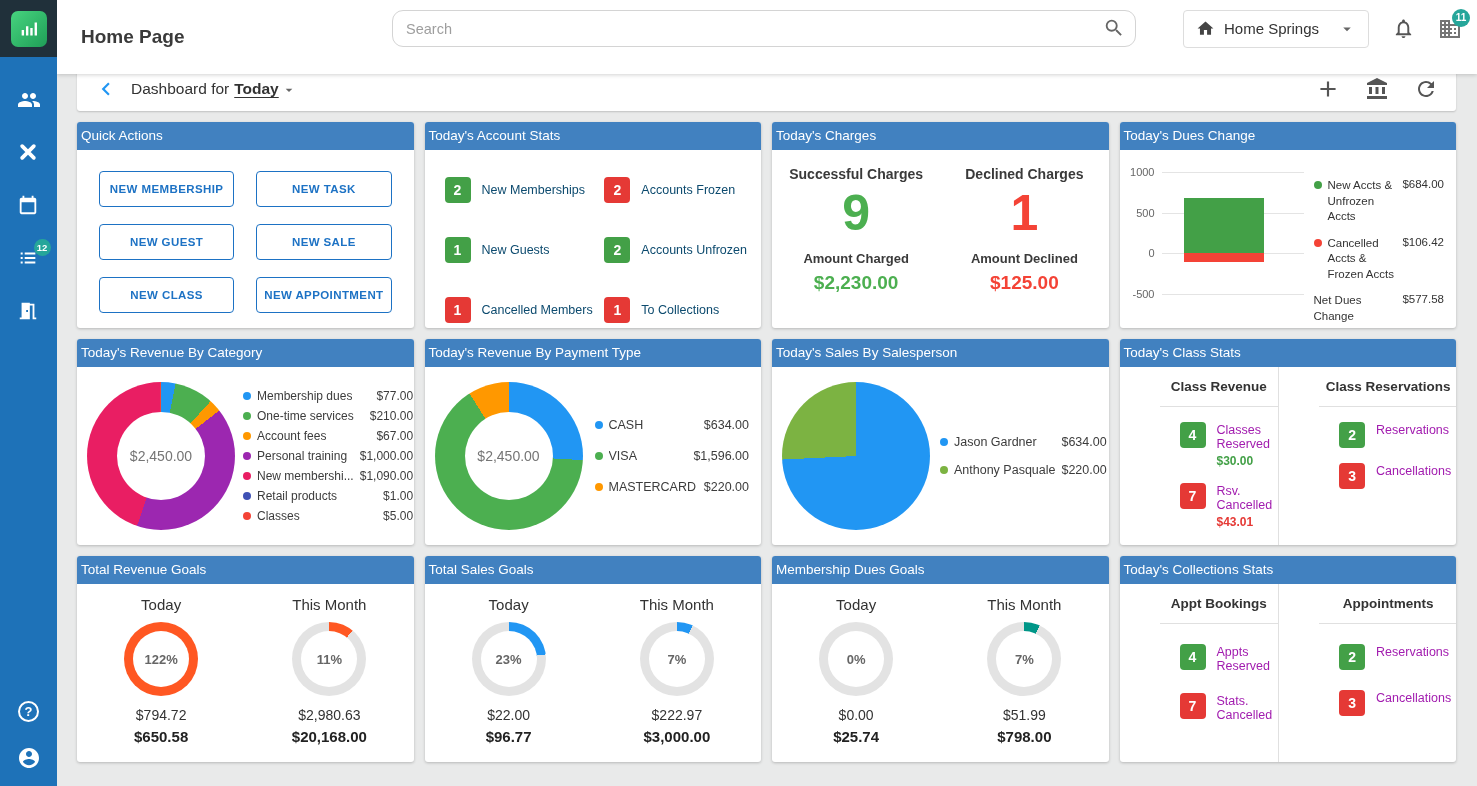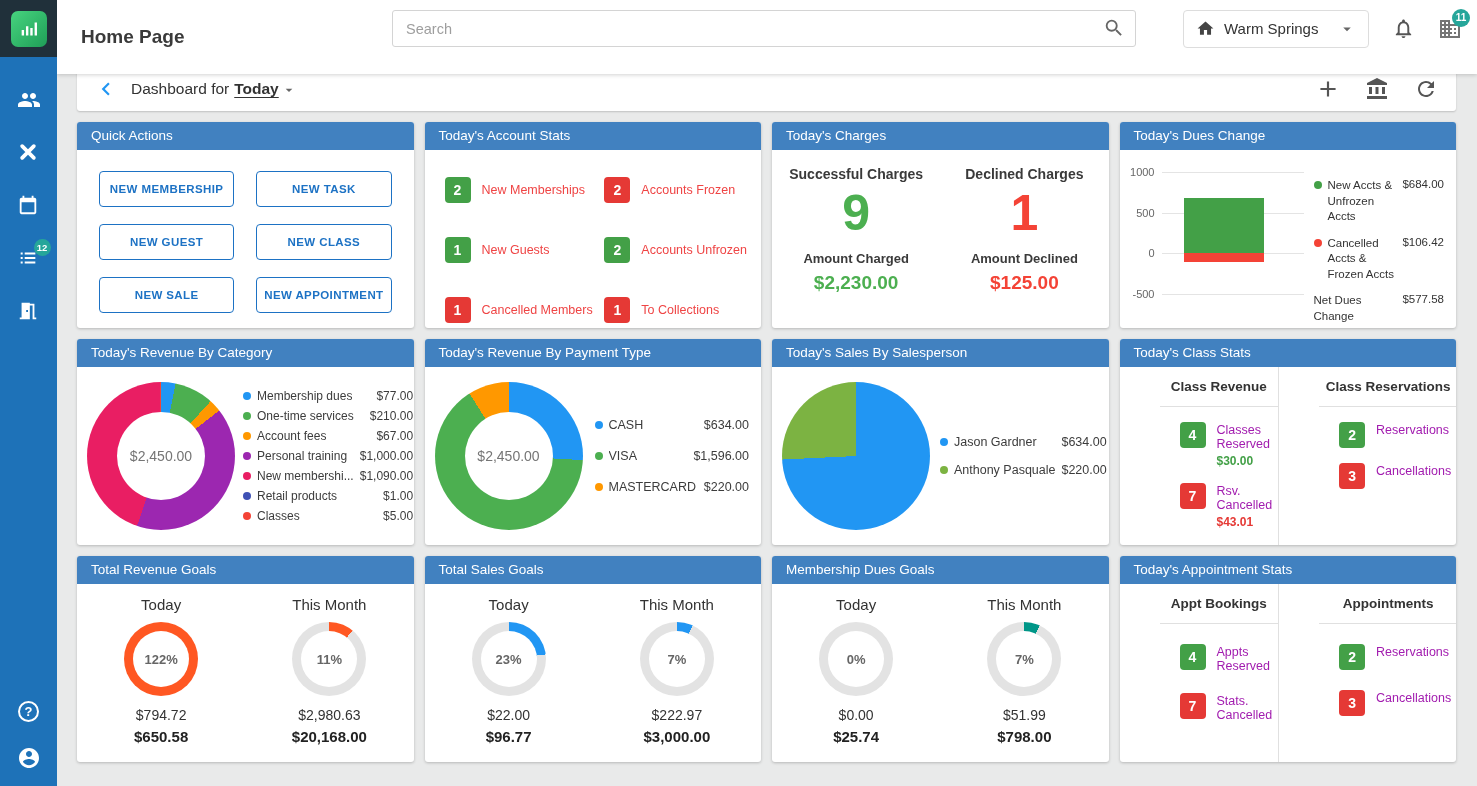--- a/index.html
+++ b/index.html
@@ -14,53 +14,53 @@
   .nav-item { position:relative; width:24px; height:24px; cursor:pointer; }
   .nav-item svg { display:block; }
   .side-badge { position:absolute; top:-8px; right:-10px; min-width:17px; height:17px; border-radius:9px; background:#26a69a; color:#fff; font-size:9.5px; font-weight:700; display:flex; align-items:center; justify-content:center; padding:0 3px; }
   .sidebar-bottom { margin-top:auto; margin-bottom:16px; display:flex; flex-direction:column; align-items:center; gap:24px; }
   .qmark { width:21px; height:21px; border:2px solid #fff; border-radius:50%; color:#fff; font-size:13px; font-weight:700; display:flex; align-items:center; justify-content:center; cursor:pointer; }
 
   
   .topbar { position:absolute; left:57px; right:0; top:0; height:74px; background:#fff; box-shadow:0 1px 4px rgba(0,0,0,.18); display:flex; align-items:center; z-index:4; }
   .page-title { font-size:19px; font-weight:700; color:#3a3a3a; margin-left:24px; }
   .search-wrap { position:absolute; left:335px; top:10px; width:744px; height:37px; }
-  .search-input { width:100%; height:37px; border:1px solid #d4d4d4; border-radius:3px; padding:0 30px 0 13px; font-size:14.5px; color:#333; font-family:"Liberation Sans", sans-serif; outline:none; background:#fff; }
+  .search-input { width:100%; height:37px; border:1px solid #d4d4d4; border-radius:11px; padding:0 30px 0 13px; font-size:14.5px; color:#333; font-family:"Liberation Sans", sans-serif; outline:none; background:#fff; }
   .search-input::placeholder { color:#9e9e9e; }
   .search-icon { position:absolute; right:11px; top:7px; }
   .topbar-right { position:absolute; right:14px; top:0; height:57px; display:flex; align-items:center; gap:21px; }
   .location { display:flex; align-items:center; gap:9px; border:1px solid #ddd; border-radius:4px; height:38px; padding:0 12px; min-width:186px; cursor:pointer; background:#fff; }
   .location-label { font-size:15px; color:#333; font-weight:500; flex:1; }
   .icon-btn { position:relative; cursor:pointer; width:26px; height:26px; display:flex; align-items:center; justify-content:center; }
   .top-badge { position:absolute; top:-7px; right:-7px; min-width:18px; height:18px; border-radius:9px; background:#26a69a; color:#fff; font-size:10px; font-weight:700; display:flex; align-items:center; justify-content:center; padding:0 3px; }
 
   
   .main { position:absolute; left:57px; top:57px; right:0; bottom:0; padding:10px 21px 0 20px; }
   .dash-header { background:#fff; border-radius:3px; height:44px; display:flex; align-items:center; padding:0 16px; box-shadow:0 1px 2px rgba(0,0,0,.18); margin-bottom:11px; }
   .back-btn { cursor:pointer; display:flex; align-items:center; margin-right:12px; }
   .dash-title { font-size:15.5px; color:#333; }
   .period { font-weight:700; text-decoration:underline; text-underline-offset:3px; cursor:pointer; margin-left:5px; }
   .period-caret { margin-left:2px; vertical-align:middle; cursor:pointer; }
   .dash-actions { margin-left:auto; display:flex; align-items:center; gap:21px; }
   .dash-actions .icon-btn { width:28px; height:28px; }
 
   .grid { display:grid; grid-template-columns:repeat(4,1fr); gap:11px; }
   .card { background:#fff; border-radius:3px; box-shadow:0 1px 3px rgba(0,0,0,.22); height:206px; display:flex; flex-direction:column; overflow:hidden; }
-  .card-header { background:#4181c0; color:#fff; font-size:13.5px; padding:6px 14px 7px; flex:none; }
+  .card-header { background:#4181c0; color:#fff; font-size:13.5px; padding:6px 4px 7px; flex:none; }
   .card-body { flex:1; position:relative; }
 
   
   .qa-grid { display:grid; grid-template-columns:1fr 1fr; gap:17px 22px; padding:21px 22px; }
   .qa-btn { border:1px solid #1d72c4; color:#1d72c4; background:#fff; border-radius:4px; font-size:11.5px; font-weight:600; letter-spacing:.4px; padding:11px 4px; text-align:center; cursor:pointer; font-family:"Liberation Sans", sans-serif; white-space:nowrap; }
 
   
   .as-grid { display:grid; grid-template-columns:1.05fr 1fr; gap:24px 8px; padding:22px 12px 0 20px; }
   .stat { display:flex; align-items:center; gap:11px; }
   .badge-num { width:26px; height:26px; border-radius:4px; color:#fff; font-weight:700; font-size:14px; display:flex; align-items:center; justify-content:center; flex:none; }
-  .stat-label { font-size:12.5px; color:#ef4444; }
+  .stat-label { font-size:12.5px; color:#0c4a6e; }
 
   
   .charges-body { display:flex; text-align:center; padding-top:16px; }
   .charge-col { flex:1; }
   .charge-title { font-size:14px; font-weight:700; color:#3a3a3a; }
   .charge-count { font-size:50px; font-weight:700; margin:4px 0 10px; line-height:1.1; }
   .amount-label { font-size:13px; font-weight:700; color:#3a3a3a; }
   .amount-value { font-size:19px; font-weight:700; margin-top:6px; }
 
   
@@ -168,21 +168,21 @@
         <svg width="22" height="22" viewBox="0 0 24 24">
             <path fill="#666" d="M15.5 14h-.79l-.28-.27A6.47 6.47 0 0 0 16 9.5 6.5 6.5 0 1 0 9.5 16c1.61 0 3.09-.59 4.23-1.57l.27.28v.79l5 4.99L20.49 19l-4.99-5zm-6 0C7.01 14 5 11.99 5 9.5S7.01 5 9.5 5 14 7.01 14 9.5 11.99 14 9.5 14z"></path>
           </svg>
       </span>
     </div>
     <div class="topbar-right">
       <div class="location">
         <svg width="19" height="19" viewBox="0 0 24 24">
             <path fill="#444" d="M10 20v-6h4v6h5v-8h3L12 3 2 12h3v8z"></path>
           </svg>
-        <span class="location-label">Warm Springs</span>
+        <span class="location-label">Home Springs</span>
         <svg width="18" height="18" viewBox="0 0 24 24">
             <path fill="#666" d="M7 10l5 5 5-5z"></path>
           </svg>
       </div>
       <div class="icon-btn">
         <svg width="23" height="23" viewBox="0 0 24 24">
             <path fill="#555" d="M12 22c1.1 0 2-.9 2-2h-4c0 1.1.89 2 2 2zm6-6v-5c0-3.07-1.64-5.64-4.5-6.32V4c0-.83-.67-1.5-1.5-1.5s-1.5.67-1.5 1.5v.68C7.63 5.36 6 7.92 6 11v5l-2 2v1h16v-1l-2-2zm-2 1H8v-6c0-2.48 1.51-4.5 4-4.5s4 2.02 4 4.5v6z"></path>
           </svg>
       </div>
       <div class="icon-btn">
@@ -227,22 +227,22 @@
     </div>
 
     <div class="grid">
 
       <div class="card">
         <div class="card-header">Quick Actions</div>
         <div class="card-body qa-grid">
           <button class="qa-btn">NEW MEMBERSHIP</button>
           <button class="qa-btn">NEW TASK</button>
           <button class="qa-btn">NEW GUEST</button>
+          <button class="qa-btn">NEW SALE</button>
           <button class="qa-btn">NEW CLASS</button>
-          <button class="qa-btn">NEW SALE</button>
           <button class="qa-btn">NEW APPOINTMENT</button>
         </div>
       </div>
 
       <div class="card">
         <div class="card-header">Today's Account Stats</div>
         <div class="card-body as-grid">
           <div class="stat">
             <span class="badge-num" style="background: rgb(67, 160, 71);">2</span>
             <span class="stat-label">New Memberships</span>
@@ -515,21 +515,21 @@
             <div class="ring" style="background: conic-gradient(rgb(0, 150, 136) 0deg, rgb(0, 150, 136) 25.2deg, rgb(227, 227, 227) 25.2deg, rgb(227, 227, 227) 360deg);">
                 <div class="ring-hole">7%</div>
               </div>
             <div class="goal-actual">$51.99</div>
             <div class="goal-target">$798.00</div>
           </div>
         </div>
       </div>
 
       <div class="card">
-        <div class="card-header">Today's Appointment Stats</div>
+        <div class="card-header">Today's Collections Stats</div>
         <div class="card-body cs-grid">
           <div class="cs-col">
             <div class="cs-head">Appt Bookings</div>
             <div class="cs-item apt-item">
               <span class="badge-num" style="background: rgb(67, 160, 71);">4</span>
               <span class="cs-text">
                   <span class="cs-label">Appts Reserved</span>
                 </span>
             </div>
             <div class="cs-item apt-item">

